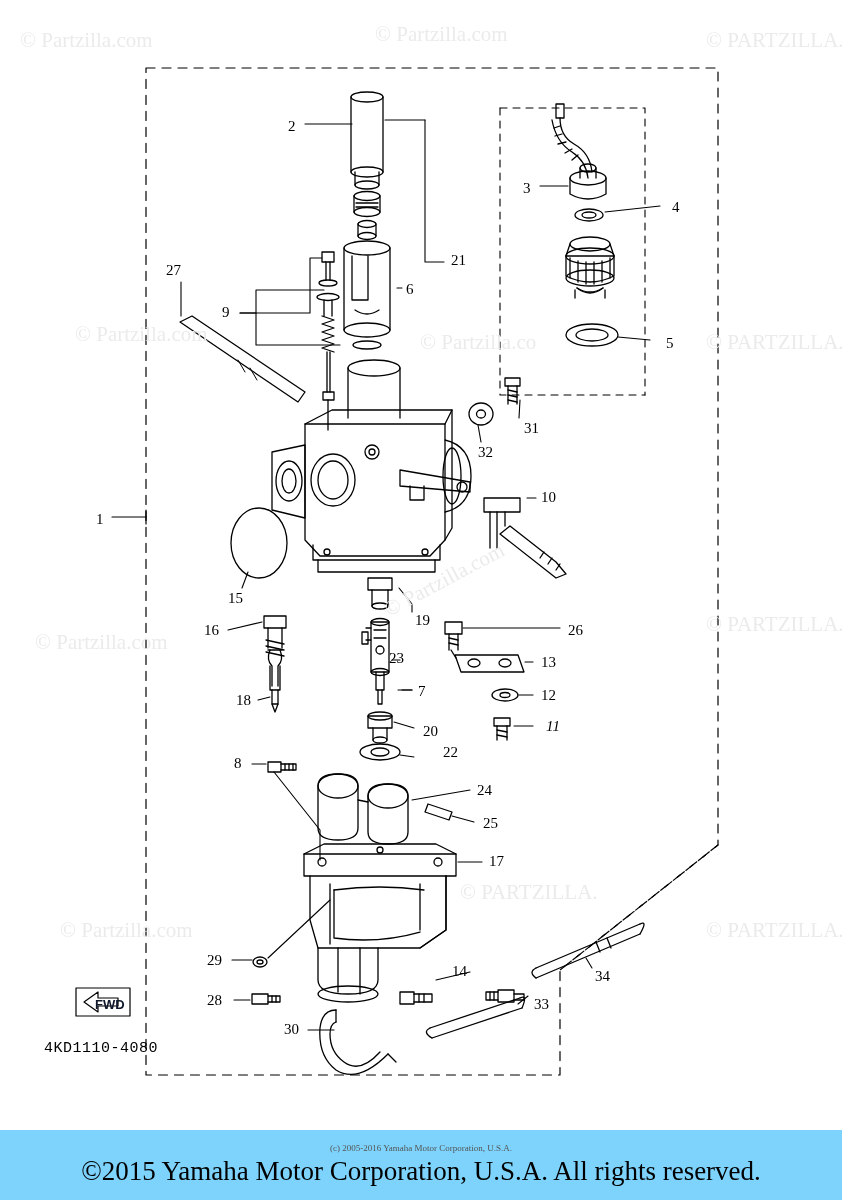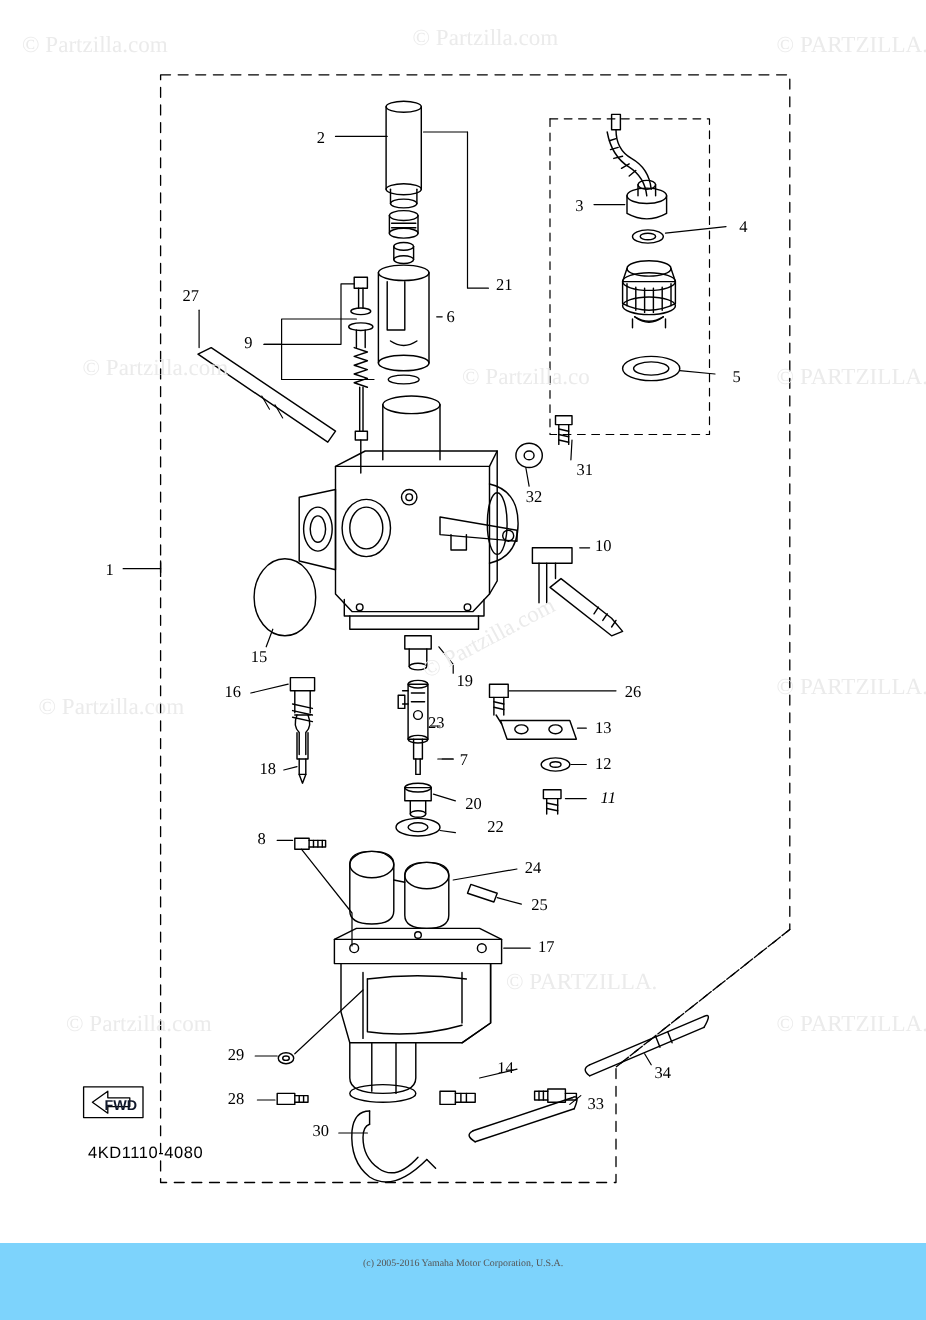--- a/index.html
+++ b/index.html
@@ -46,25 +46,24 @@
     font-family: "Liberation Serif", serif;
     font-size: 15px;
     color: #000;
     white-space: nowrap;
     user-select: none;
   }
   #part-number {
     position: absolute;
     left: 44px;
     top: 1040px;
-    font-family: Liberation Sans, sans-serif;
+    font-family: Liberation Mono, monospace;
     font-size: 15px;
     letter-spacing: 0.5px;
     color: #000;
-    margin-left: 36px;
   }
   #fwd-label {
     position: absolute;
     left: 95px;
     top: 997px;
     font-family: "Liberation Sans", sans-serif;
     font-size: 13px;
     font-weight: bold;
     color: #0f172a;
   }
@@ -507,15 +506,16 @@
     <div class="callout" style="left:534px; top:996px;">33</div>
     <div class="callout" style="left:595px; top:968px;">34</div>
 
     <div id="fwd-label">FWD</div>
     <div id="part-number">4KD1110-4080</div>
 
   </div>
 
   <div id="footer">
     <div id="copyright-small">(c) 2005-2016 Yamaha Motor Corporation, U.S.A.</div>
+    <div id="copyright-main">©2015 Yamaha Motor Corporation, U.S.A. All rights reserved.</div>
   </div>
 
 </div>
 
 </body></html>

